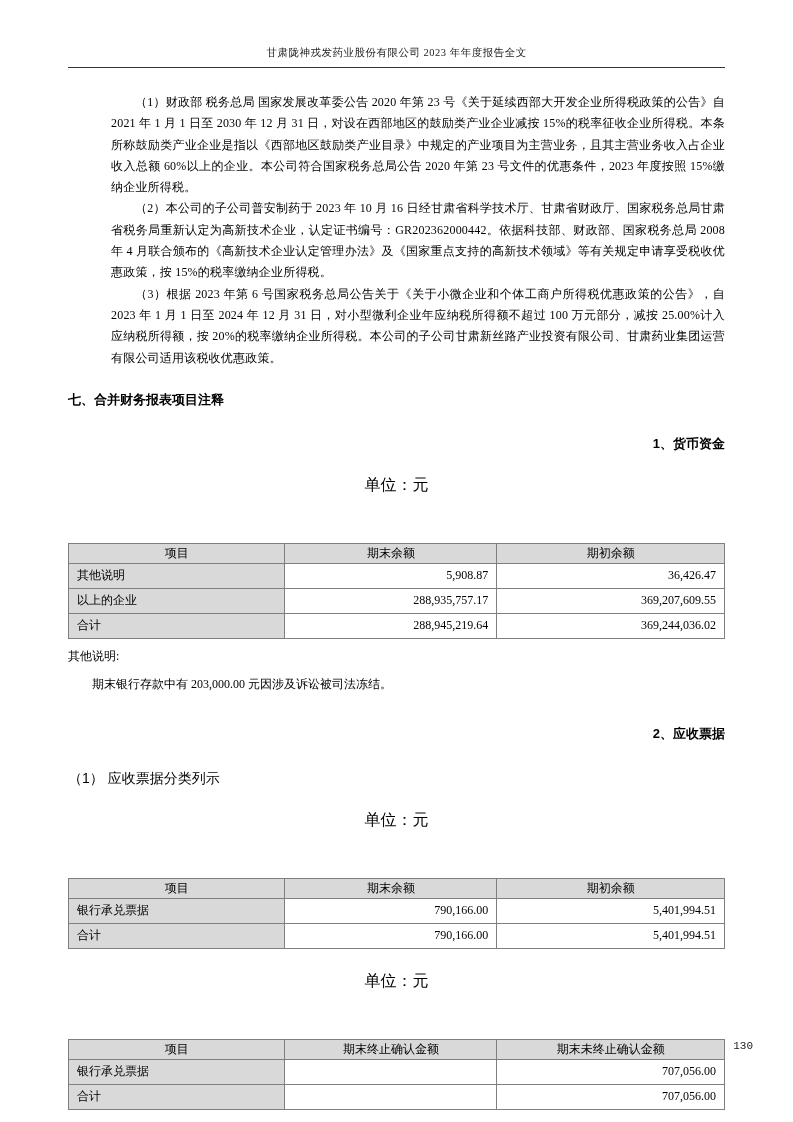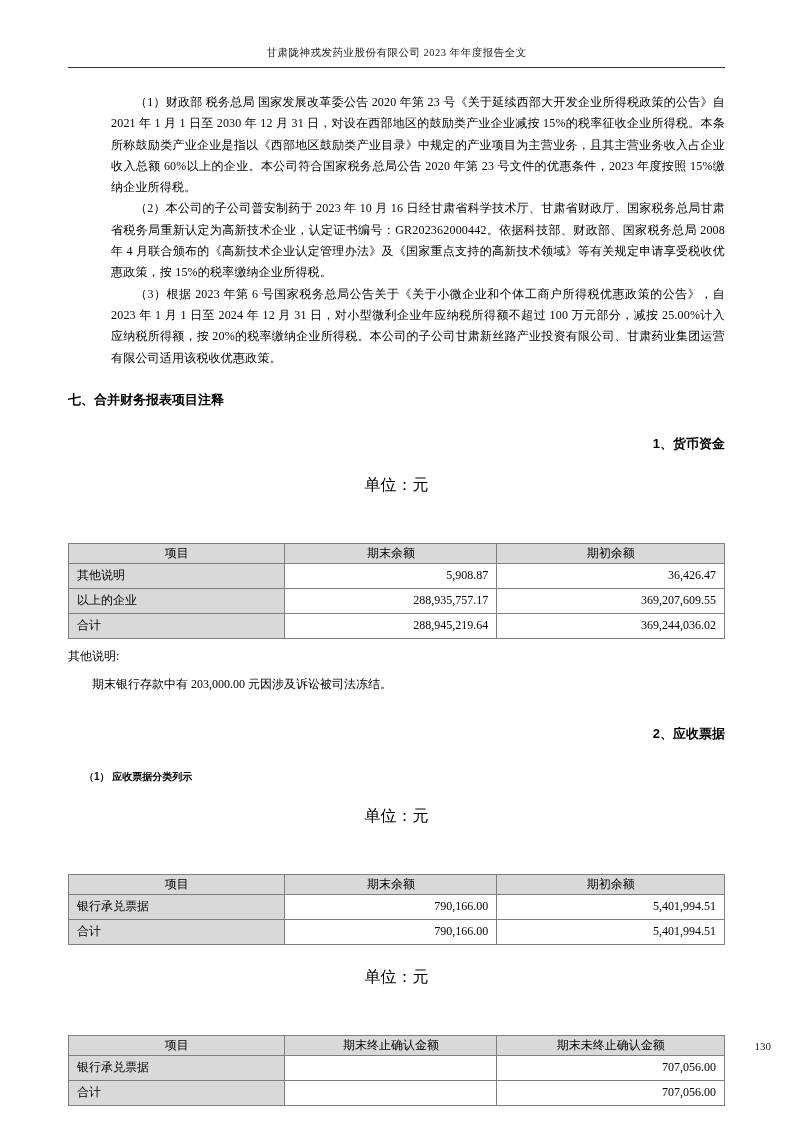--- a/index.html
+++ b/index.html
@@ -41,24 +41,24 @@
   }
   .h-sub {
     font-size: 13px;
     font-weight: bold;
     margin-top: 26px;
     margin-left: 8px;
     font-family: "Liberation Sans", "DejaVu Sans", sans-serif;
     text-align: right;
   }
   .h-sub2 {
-    font-size: 10px;
-    font-weight: bold;
+    font-size: 14px;
+    font-weight: normal;
     margin-top: 27px;
-    margin-left: 16px;
+    margin-left: 0;
     font-family: "Liberation Sans", "DejaVu Sans", sans-serif;
   }
   .unit-label {
     font-size: 16px;
     text-align: center;
     margin-top: 22px;
     margin-bottom: 4px;
   }
   table.fin-table {
     width: 100%;
@@ -94,23 +94,24 @@
   }
   .other-note-text {
     font-size: 12px;
     margin-top: 9px;
     text-indent: 2em;
     line-height: 21px;
   }
   .page-number {
     position: absolute;
     top: 1040px;
-    right: 22px;
+    right: 40px;
     font-size: 11px;
     color: #222222;
+    font-family: Liberation Mono, monospace;
   }
 </style>
 </head>
 <body>
 
 <div class="page">
 
   <div class="doc-header">甘肃陇神戎发药业股份有限公司 2023 年年度报告全文</div>
 
   <div class="para-block">

